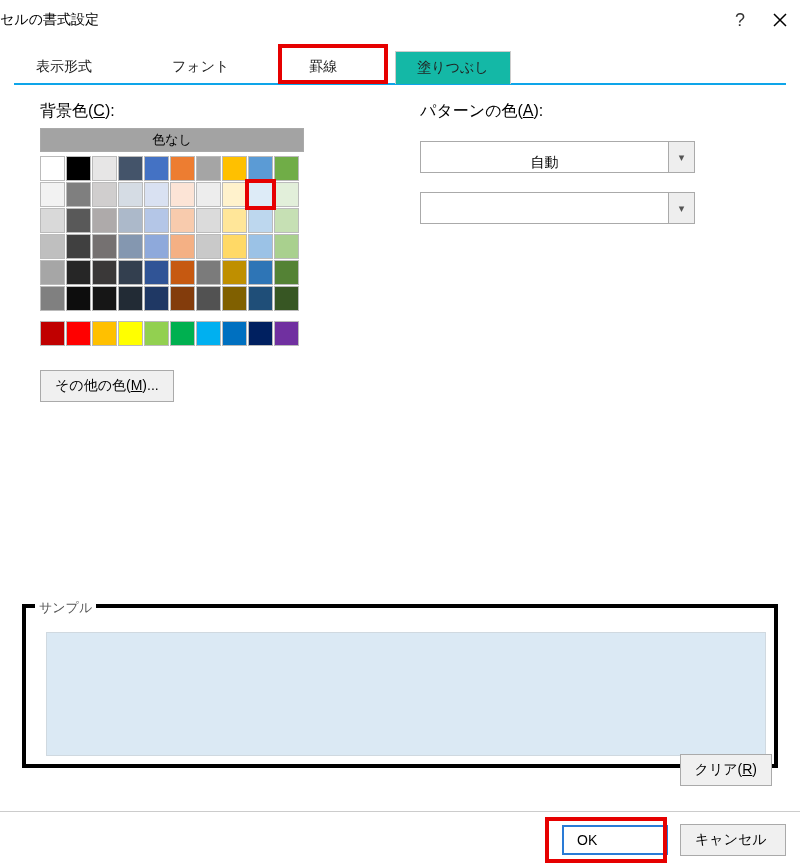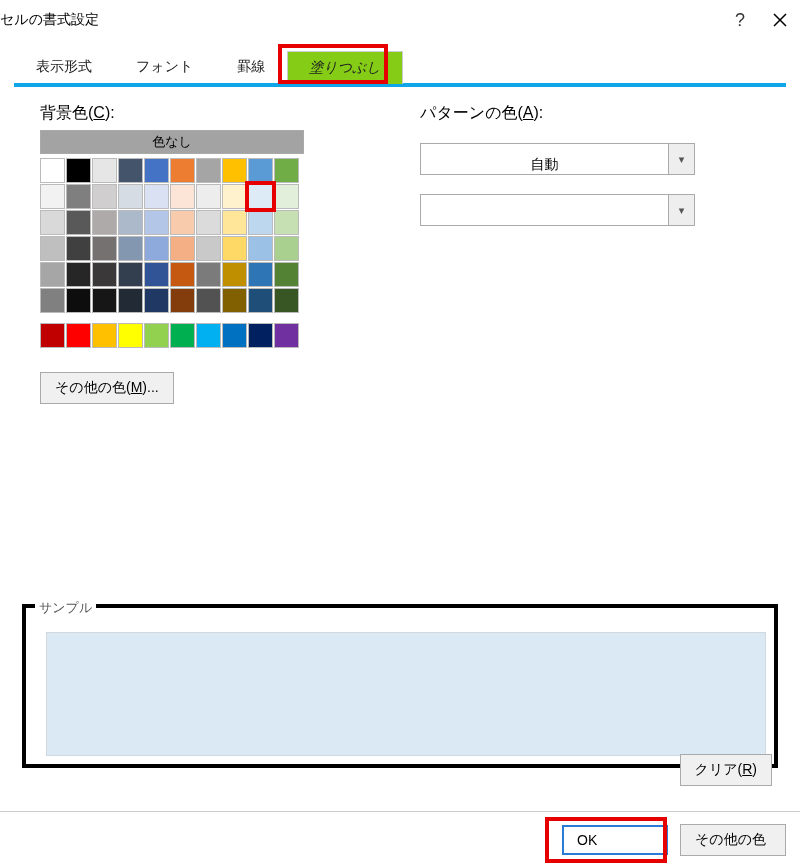--- a/index.html
+++ b/index.html
@@ -28,39 +28,39 @@
     display: flex;
     align-items: center;
     justify-content: center;
     font-size: 18px;
     color: #333;
     cursor: pointer;
   }
   .titlebar .icon-btn.close { font-size: 18px; }
   .tabstrip {
     display: flex;
-    border-bottom: 4px solid #0ea5e9;
+    border-bottom: 2px solid #0ea5e9;
     margin: 10px 14px 0 14px;
     position: relative;
+    gap: 36px;
   }
   .tab {
     padding: 7px 21px;
     border: 1px solid transparent;
     border-bottom: none;
     position: relative;
     cursor: pointer;
     font-size: 14px;
     color: #222;
     background:#fff;
   }
   .tab.active {
     border-color: #ccc;
-    background: #84cc16;
+    background: #14b8a6;
     top: 1px;
-    font-style: italic;
   }
   .tab-hl {
     position: absolute;
     border: 4px solid #e60000;
     pointer-events: none;
   }
   .content {
     padding: 16px 14px 0 40px;
     display: flex;
     gap: 60px;
@@ -314,16 +314,16 @@
   <div class="btn">
     <span>クリア(</span><span class="u">R</span><span>)</span>
   </div>
 </div>
 
 <div class="footer">
   <div class="btn ok">
     <span>OK</span>
   </div>
   <div class="btn" style="width:106px;">
-    <span>その他の色</span>
+    <span>キャンセル</span>
   </div>
 </div>
 <div class="ok-hl"></div>
 
 </body></html>

